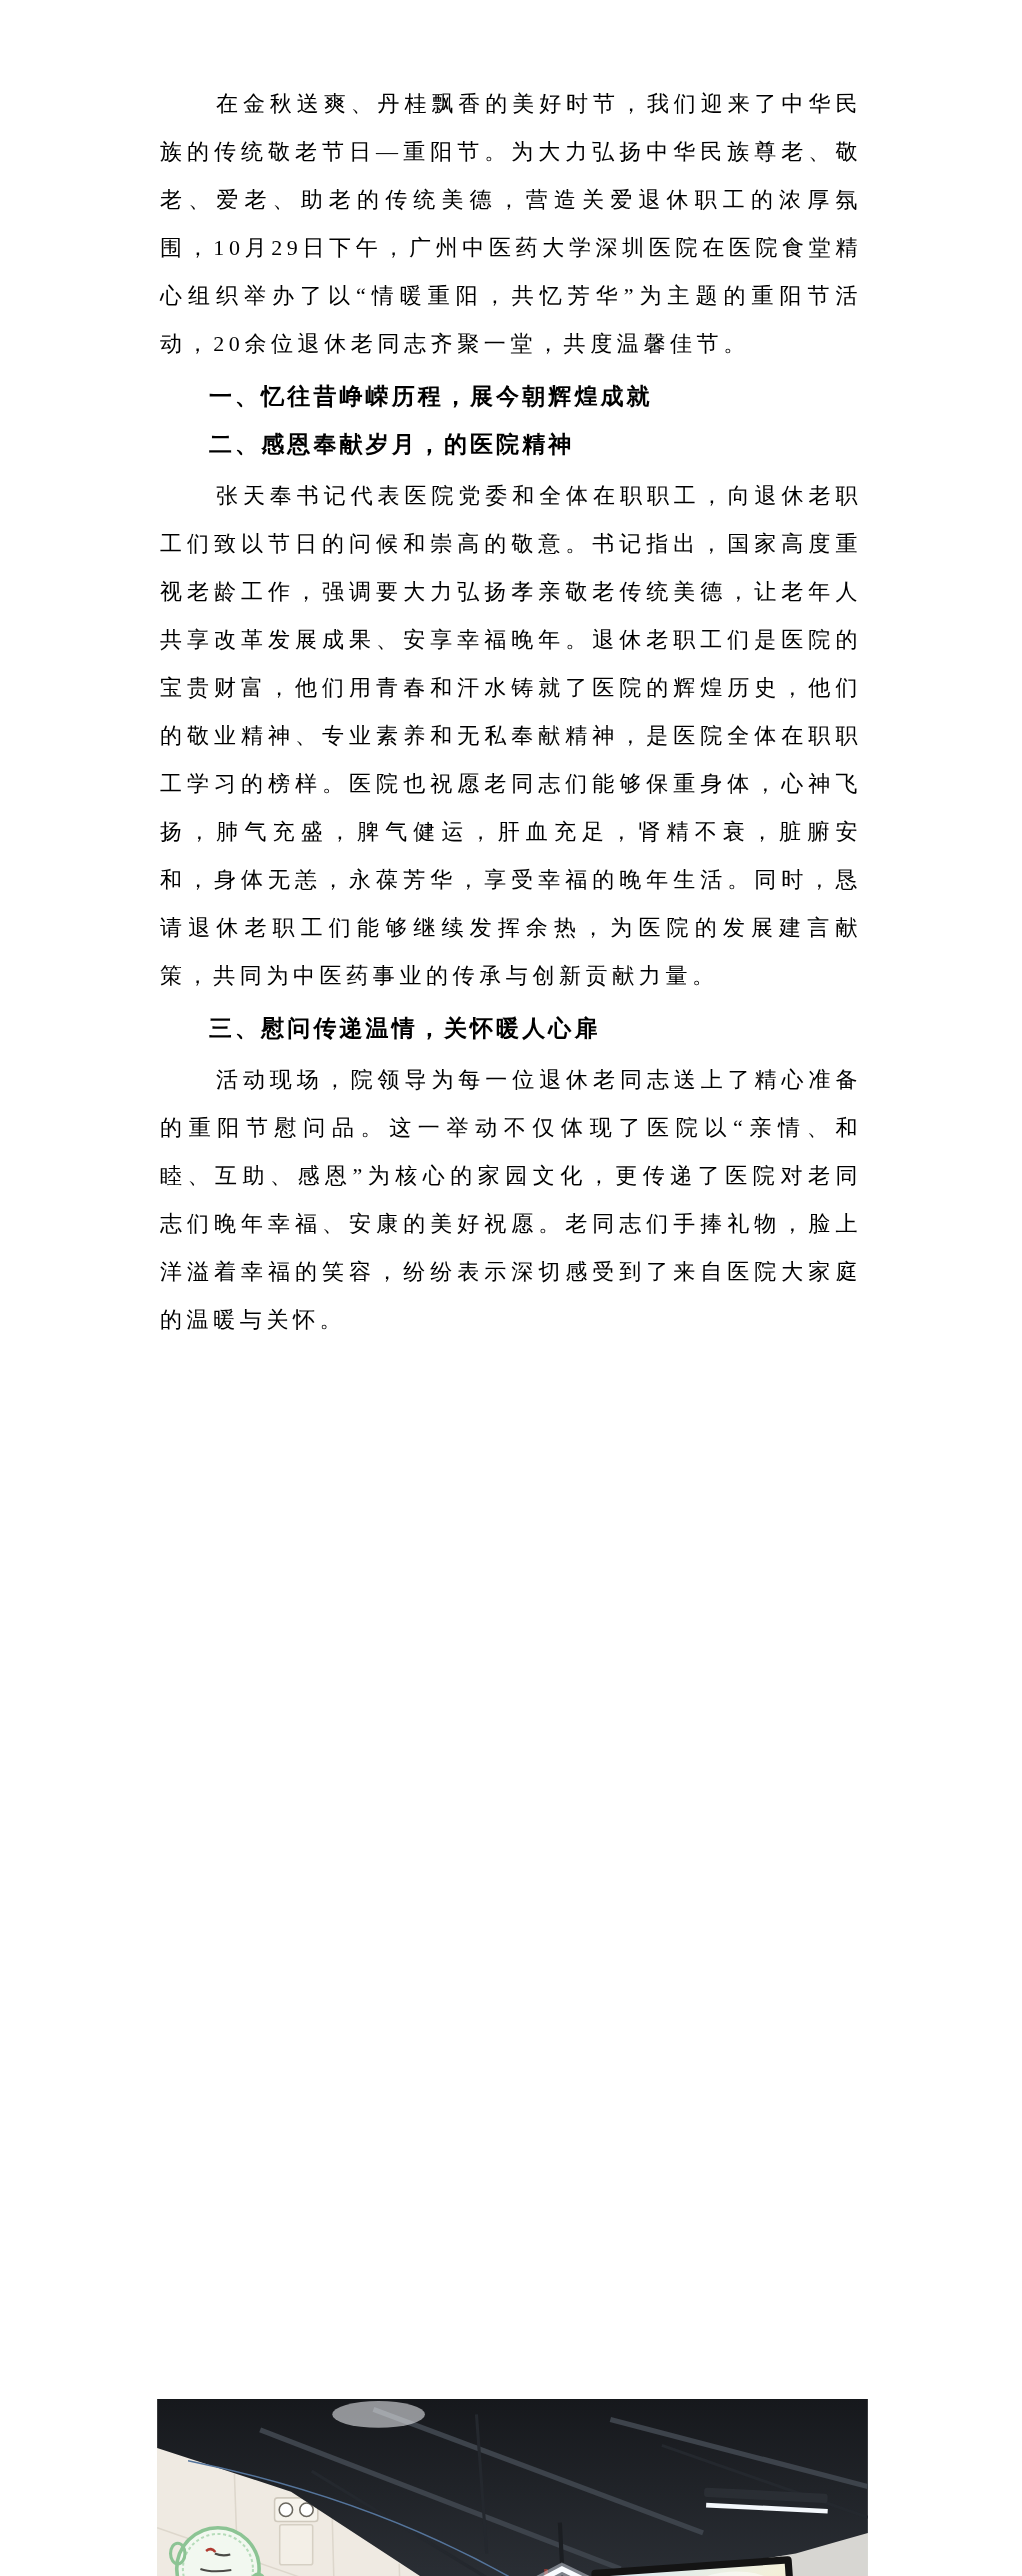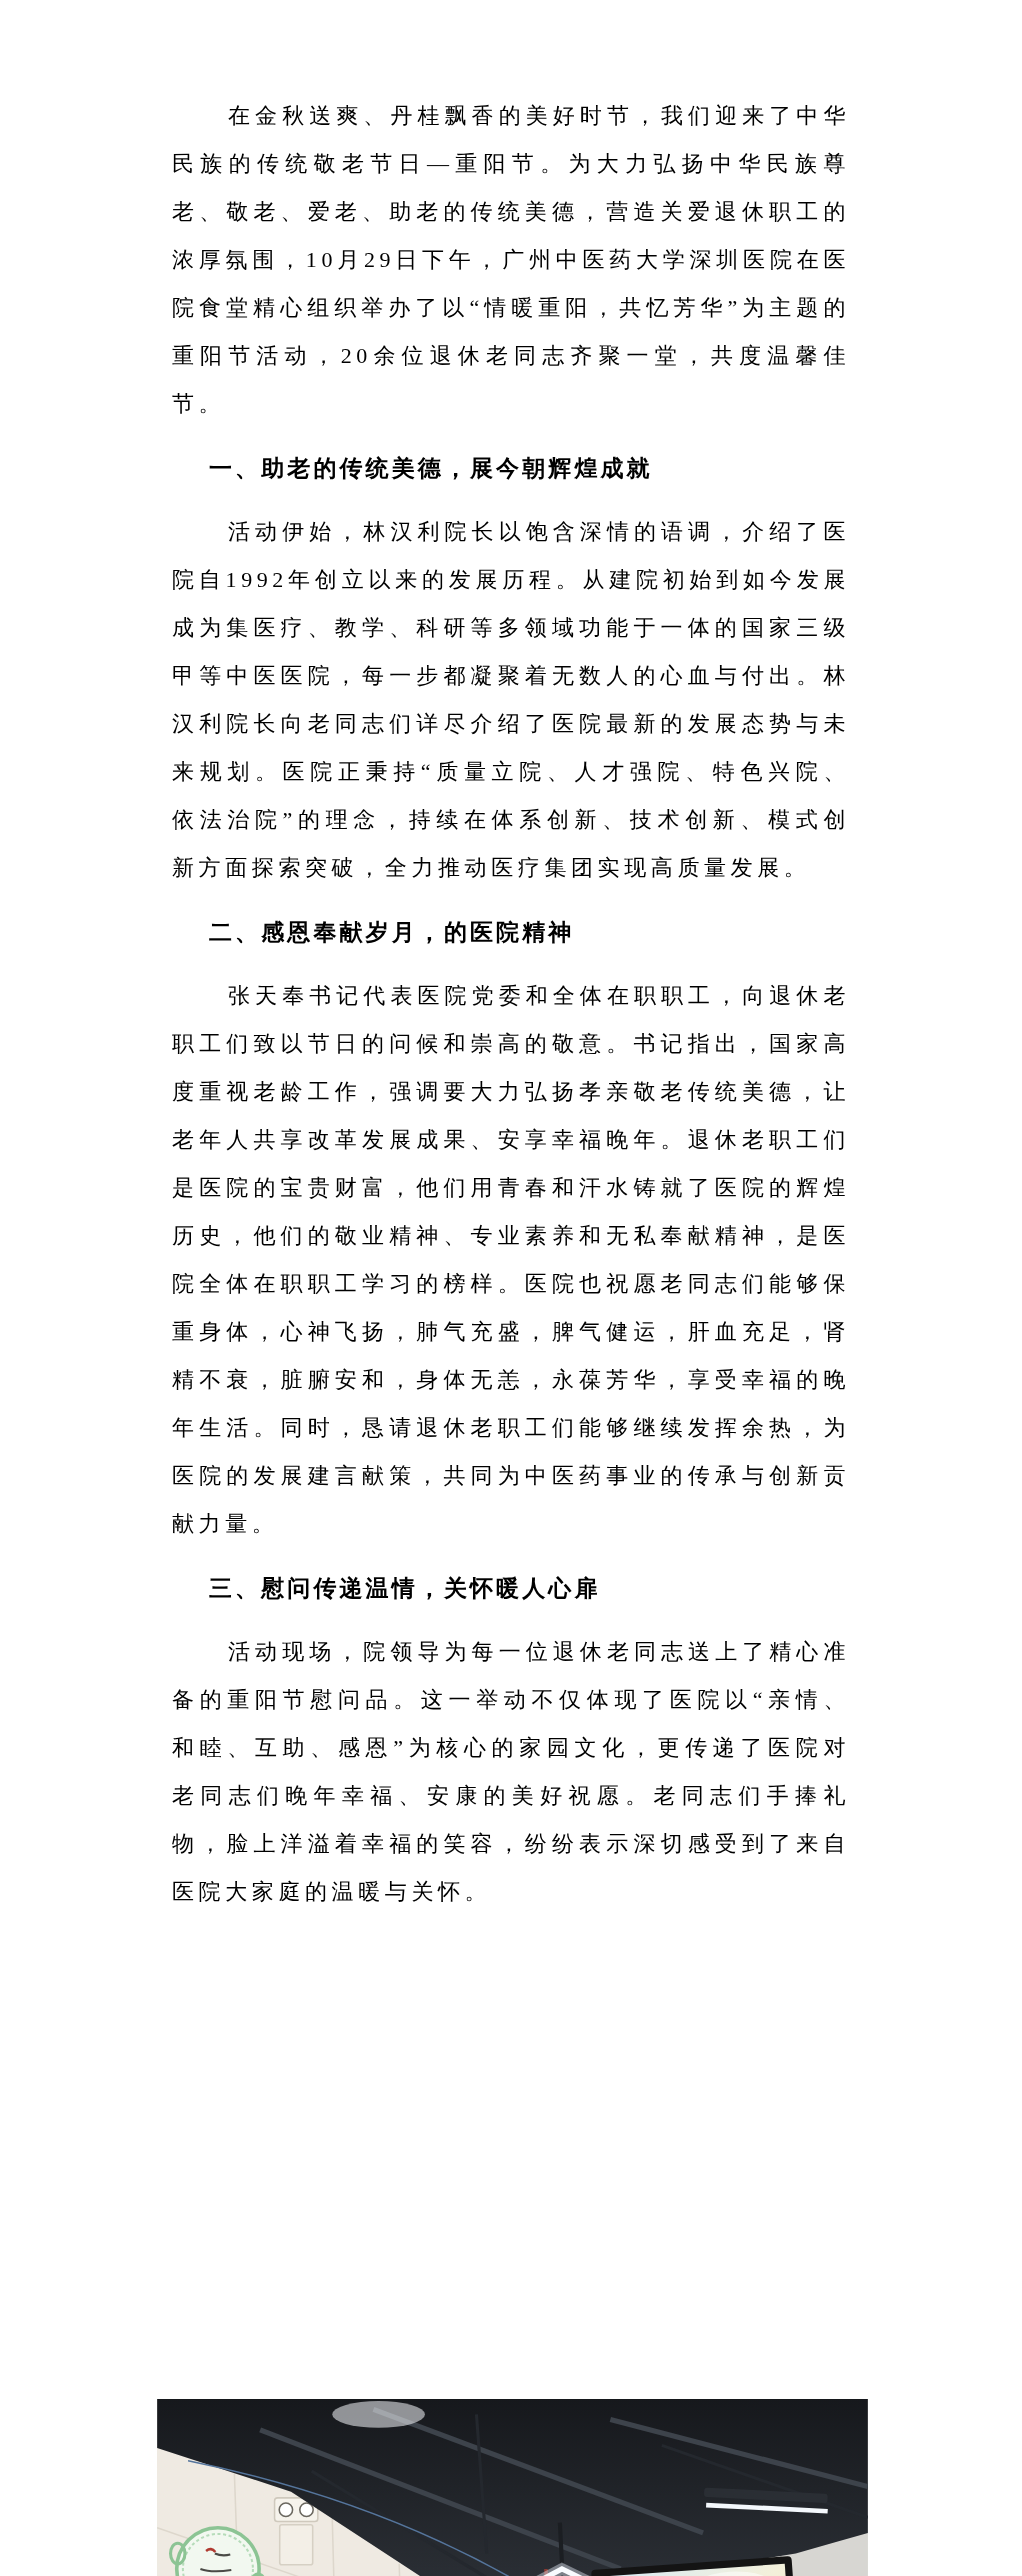--- a/index.html
+++ b/index.html
@@ -1,37 +1,36 @@
 <!DOCTYPE html>
 <html style="font-size:8.2px"><head>
 <meta charset="utf-8">
 <title>Document</title>
 <style>
   html,body{margin:0;padding:0;background:#ffffff;}
   .page{position:relative;width:1022px;height:3019px;background:#ffffff;overflow:hidden;
         font-family:"Liberation Serif","DejaVu Serif",serif;}
   .article{position:absolute;left:156px;top:76px;width:710px;}
-  .para{margin:16px;font-size:22px;line-height:48px;color:#000;
+  .para{margin:4px;font-size:22px;line-height:48px;color:#000;
         text-align:justify;text-indent:56px;letter-spacing:4.6px;
         word-break:break-all;font-family:"Liberation Serif","DejaVu Serif",serif;}
   .sec{margin:0;font-size:23px;line-height:48px;color:#000;font-weight:bold;
        text-indent:53px;letter-spacing:3.1px;
        font-family:"Liberation Sans","DejaVu Sans",sans-serif;}
   .photo-figure{margin:6.2px 0 0 1px;width:711px;height:515px;}
   .photo-figure svg{display:block;width:711px;height:515px;}
 </style>
 </head>
 <body>
 
 <div class="page">
 
   <div class="article">
       <p class="para">在金秋送爽、丹桂飘香的美好时节，我们迎来了中华民族的传统敬老节日—重阳节。为大力弘扬中华民族尊老、敬老、爱老、助老的传统美德，营造关爱退休职工的浓厚氛围，10月29日下午，广州中医药大学深圳医院在医院食堂精心组织举办了以“情暖重阳，共忆芳华”为主题的重阳节活动，20余位退休老同志齐聚一堂，共度温馨佳节。</p>
-      <h2 class="sec">一、助老的传统美德，展今朝辉煌成就</h2>
-      <p class="para">活动伊始，林汉利院长以饱含深情的语调，介绍了医院自1992年创立以来的发展历程。从建院初始到如今发展成为集医疗、教学、科研等多领域功能于一体的国家三级甲等中医医院，每一步都凝聚着无数人的心血与付出。林汉利院长向老同志们详尽介绍了医院最新的发展态势与未来规划。医院正秉持“质量立院、人才强院、特色兴院、依法治院”的理念，持续在体系创新、技术创新、模式创新方面探索突破，全力推动医疗集团实现高质量发展。</p>
+      <h2 class="sec">一、忆往昔峥嵘历程，展今朝辉煌成就</h2>
       <h2 class="sec">二、感恩奉献岁月，的医院精神</h2>
       <p class="para">张天奉书记代表医院党委和全体在职职工，向退休老职工们致以节日的问候和崇高的敬意。书记指出，国家高度重视老龄工作，强调要大力弘扬孝亲敬老传统美德，让老年人共享改革发展成果、安享幸福晚年。退休老职工们是医院的宝贵财富，他们用青春和汗水铸就了医院的辉煌历史，他们的敬业精神、专业素养和无私奉献精神，是医院全体在职职工学习的榜样。医院也祝愿老同志们能够保重身体，心神飞扬，肺气充盛，脾气健运，肝血充足，肾精不衰，脏腑安和，身体无恙，永葆芳华，享受幸福的晚年生活。同时，恳请退休老职工们能够继续发挥余热，为医院的发展建言献策，共同为中医药事业的传承与创新贡献力量。</p>
       <h2 class="sec">三、慰问传递温情，关怀暖人心扉</h2>
       <p class="para">活动现场，院领导为每一位退休老同志送上了精心准备的重阳节慰问品。这一举动不仅体现了医院以“亲情、和睦、互助、感恩”为核心的家园文化，更传递了医院对老同志们晚年幸福、安康的美好祝愿。老同志们手捧礼物，脸上洋溢着幸福的笑容，纷纷表示深切感受到了来自医院大家庭的温暖与关怀。</p>
     </div>
 
   <div class="article" style="top:auto;position:static;"></div>
 
   <figure class="photo-figure" style="position:absolute;left:157px;top:2399px;margin:0;">
     <svg viewBox="0 0 1380 1000" xmlns="http://www.w3.org/2000/svg">

